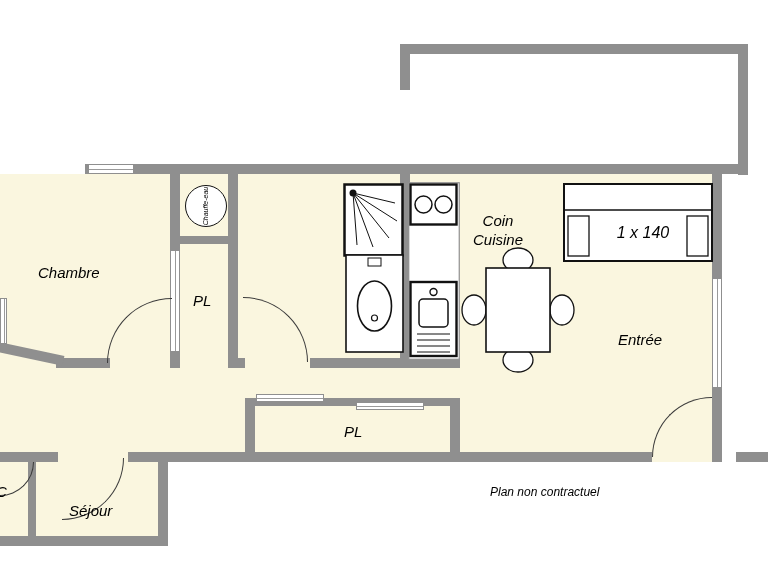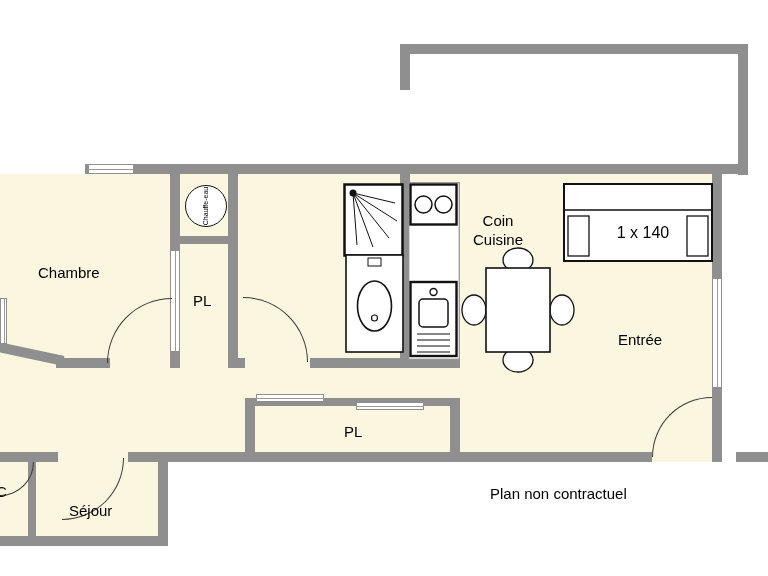--- a/index.html
+++ b/index.html
@@ -1,18 +1,18 @@
 <!DOCTYPE html>
 <html style="--wall: #8f8f8f; --floor: #faf6df; --outline: #111111;"><head>
 <meta charset="utf-8">
 <style>
   html,body{margin:0;padding:0;background:#fff;}
   #plan{
     position:relative;width:768px;height:576px;background:#ffffff;overflow:hidden;
-    font-family:"Liberation Sans",sans-serif;color:#000;
+    font-family:"Liberation Sans",sans-serif;color:#000;font-style:italic;
   }
   .floor{position:absolute;background:var(--floor,#faf6df);}
   .wall{position:absolute;background:var(--wall,#8f8f8f);}
   .win{position:absolute;background:#fff;border:1px solid #8f8f8f;box-sizing:border-box;}
   .win:after{content:"";position:absolute;background:#9a9a9a;}
   .win-v:after{left:50%;top:0;bottom:0;width:1px;}
   .win-h:after{top:50%;left:0;right:0;height:1px;}
   .arc{position:absolute;box-sizing:border-box;}
   .arc-tl{border-top:1.4px solid #3a3a3a;border-left:1.4px solid #3a3a3a;border-top-left-radius:100% 100%;}
   .arc-tr{border-top:1.4px solid #3a3a3a;border-right:1.4px solid #3a3a3a;border-top-right-radius:100% 100%;}
@@ -23,21 +23,21 @@
   #water-heater{
     position:absolute;left:185px;top:185px;width:42px;height:42px;border-radius:50%;
     border:1.5px solid #111;background:#fff;display:flex;align-items:center;justify-content:center;
     box-sizing:border-box;
   }
   #water-heater span{
     display:block;width:40px;transform:rotate(-90deg);font-size:7px;line-height:8px;
     text-align:center;letter-spacing:0;
   }
   .bed-size{position:absolute;left:598px;top:224px;width:90px;text-align:center;font-size:16px;}
-  .disclaimer{position:absolute;left:490px;top:485px;font-size:15px;white-space:nowrap;}
+  .disclaimer{position:absolute;left:490px;top:485px;font-size:12px;white-space:nowrap;}
 </style>
 </head>
 <body>
 
 <div id="plan">
 
   <div class="floor" style="left:0;top:174px;width:712px;height:278px"></div>
   <div class="floor" style="left:0;top:452px;width:158px;height:84px"></div>
   <div class="floor" style="left:652px;top:452px;width:60px;height:10px"></div>
 

